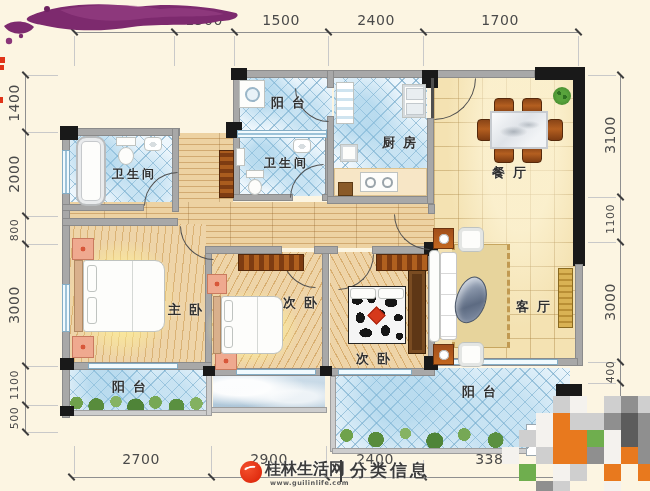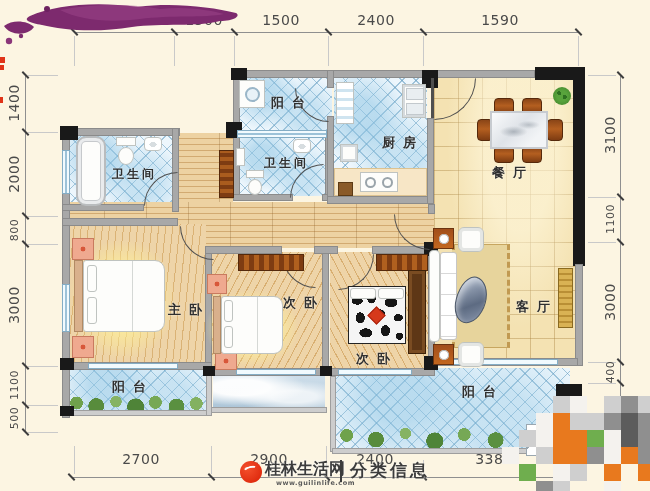--- a/index.html
+++ b/index.html
@@ -88,21 +88,21 @@
     <div class="tick" style="left:70px;top:31px"></div>
     <div class="tick" style="left:170px;top:31px"></div>
     <div class="tick" style="left:230px;top:31px"></div>
     <div class="tick" style="left:324px;top:31px"></div>
     <div class="tick" style="left:419px;top:31px"></div>
     <div class="tick" style="left:574px;top:31px"></div>
     <span class="dim" style="left:124px;top:20px">2500</span>
     <span class="dim" style="left:204px;top:20px">1500</span>
     <span class="dim" style="left:281px;top:20px">1500</span>
     <span class="dim" style="left:376px;top:20px">2400</span>
-    <span class="dim" style="left:500px;top:20px">1590</span>
+    <span class="dim" style="left:500px;top:20px">1700</span>
   </div>
 
   <div>
     <div class="chain" style="left:25px;top:75px;width:1px;height:357px"></div>
     <div class="ext" style="left:28px;top:75px;width:30px;height:1px"></div>
     <div class="ext" style="left:28px;top:132px;width:30px;height:1px"></div>
     <div class="ext" style="left:28px;top:216px;width:30px;height:1px"></div>
     <div class="ext" style="left:28px;top:244px;width:30px;height:1px"></div>
     <div class="ext" style="left:28px;top:366px;width:30px;height:1px"></div>
     <div class="ext" style="left:28px;top:405px;width:30px;height:1px"></div>
@@ -369,21 +369,21 @@
   </svg>
   <div class="a" style="left:0;top:57px;width:5px;height:6px;background:#e03318"></div>
   <div class="a" style="left:0;top:65px;width:4px;height:5px;background:#e03318"></div>
   <div class="a" style="left:0;top:97px;width:3px;height:6px;background:#e03318"></div>
 
   <div>
     <div class="a" style="left:240px;top:461px;width:22px;height:22px;border-radius:50%;background:radial-gradient(circle at 35% 35%,#f4502c,#d81f05)">
       <div class="a" style="left:3px;top:5px;width:15px;height:9px;border:2px solid #fff;border-color:#fff transparent transparent transparent;border-radius:50%;transform:rotate(-15deg)"></div>
     </div>
     <span class="wm-site" style="left:265px;top:461px">桂林生活网</span>
-    <span class="wm-url" style="left:276px;top:480px">www.guilinlife.com</span>
+    <span class="wm-url" style="left:270px;top:480px">www.guilinlife.com</span>
     <div class="a" style="left:340px;top:460px;width:2px;height:22px;background:#3c3c3c"></div>
     <span class="wm-sec" style="left:350px;top:462px">分类信息</span>
   </div>
 
   <div class="a" style="left:502px;top:396px;width:153px;height:102px">
       <div style="position: absolute; left: 51px; top: 0px; width: 17px; height: 17px; background: rgb(207, 207, 207);"></div>
       <div style="position: absolute; left: 68px; top: 0px; width: 17px; height: 17px; background: rgb(244, 242, 238);"></div>
       <div style="position: absolute; left: 102px; top: 0px; width: 17px; height: 17px; background: rgb(207, 207, 207);"></div>
       <div style="position: absolute; left: 119px; top: 0px; width: 17px; height: 17px; background: rgb(143, 143, 143);"></div>
       <div style="position: absolute; left: 136px; top: 0px; width: 17px; height: 17px; background: rgb(207, 207, 207);"></div>

